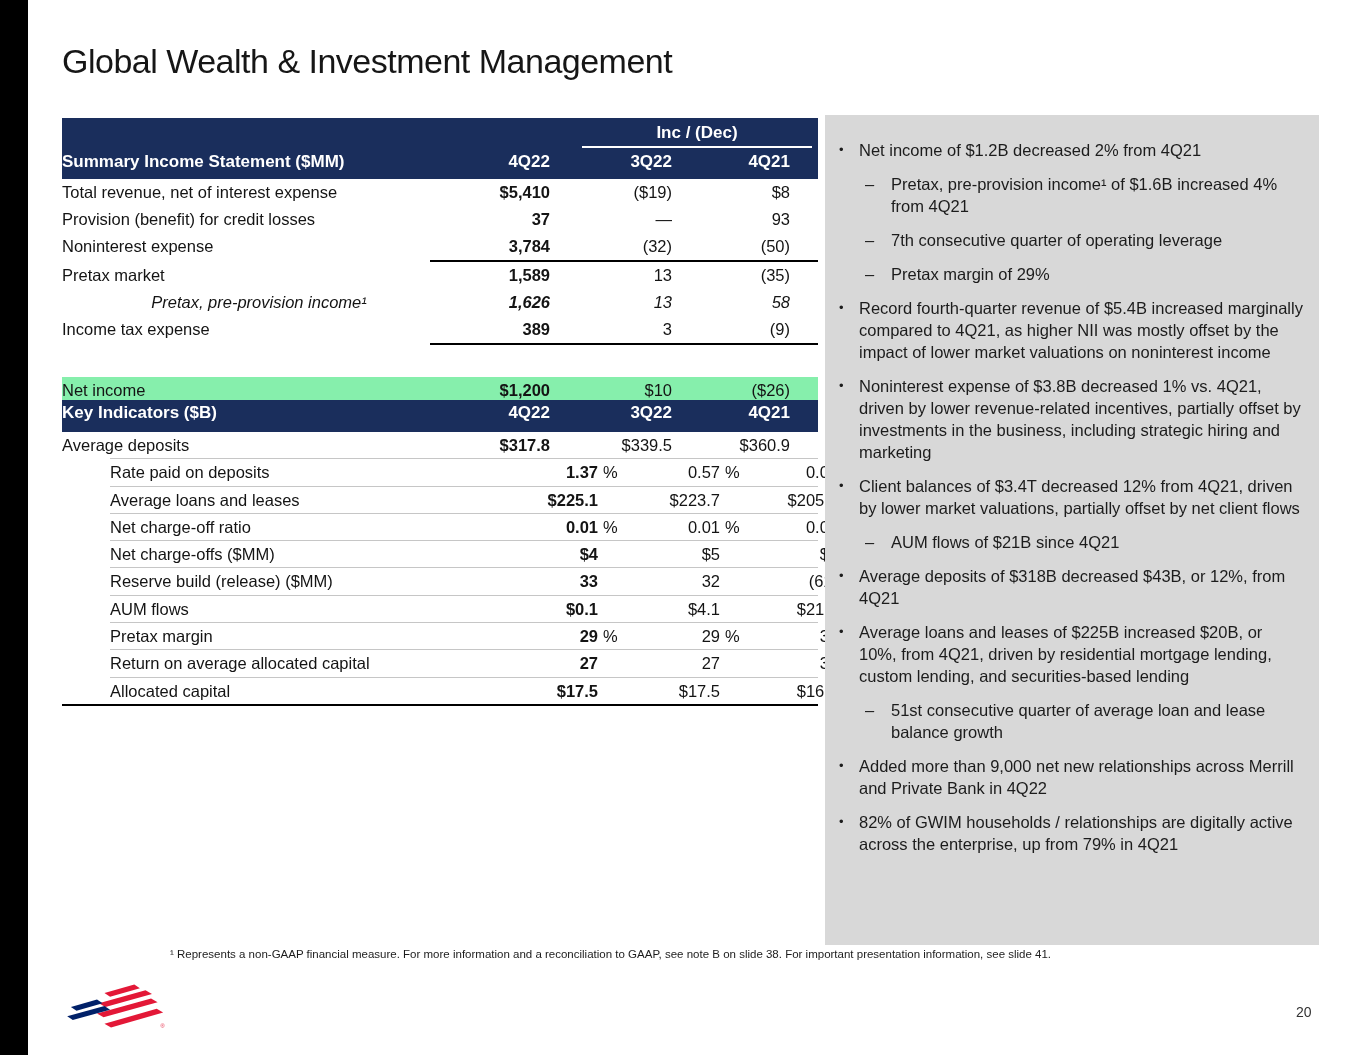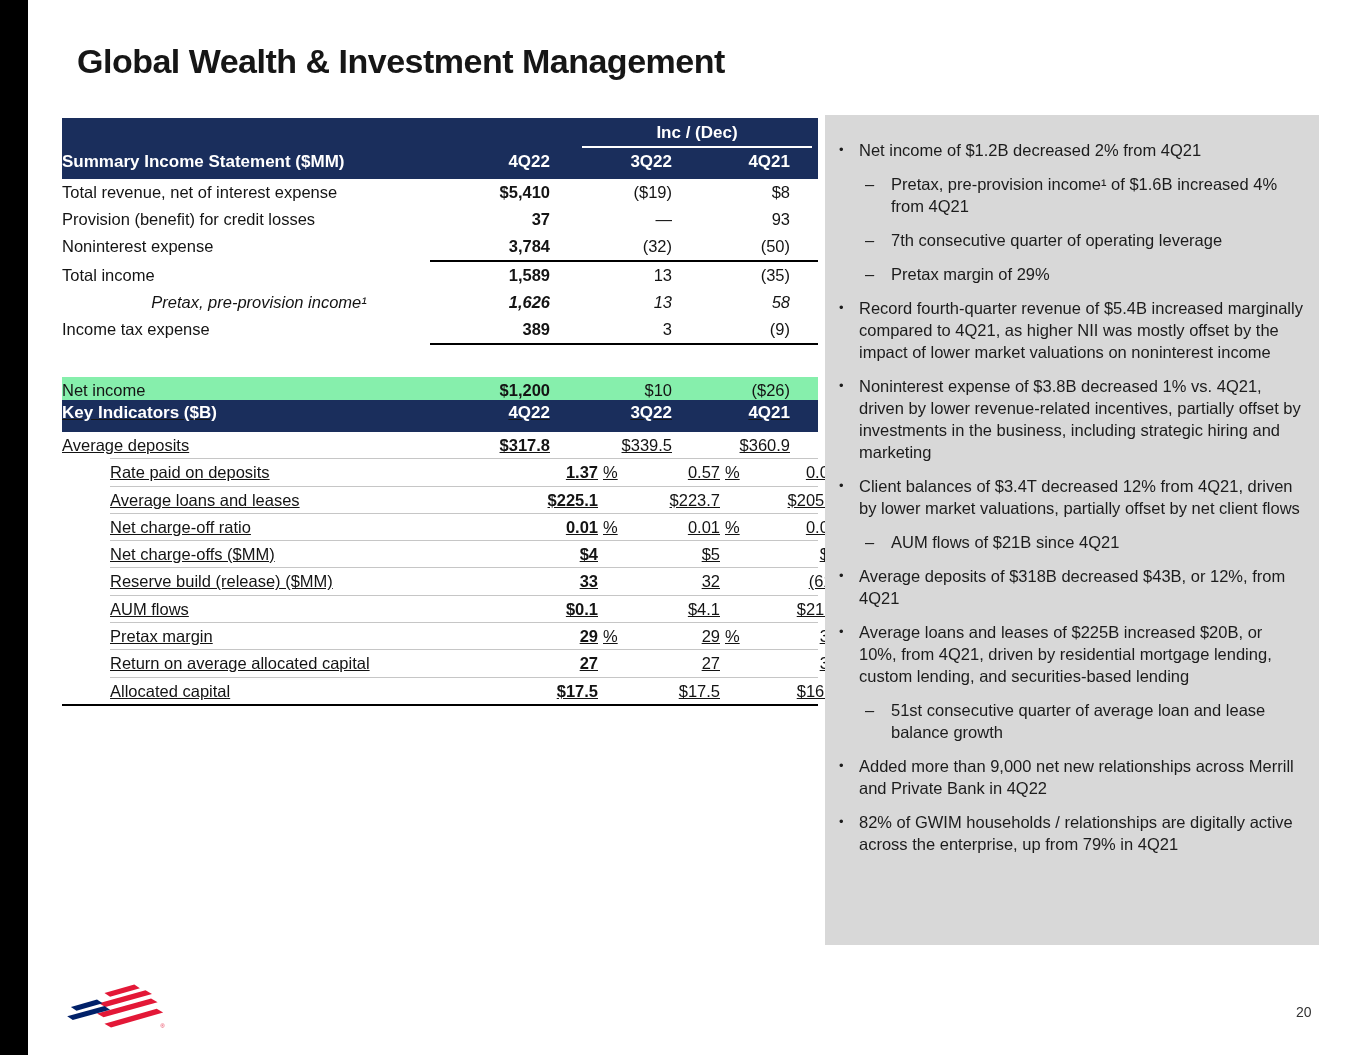--- a/index.html
+++ b/index.html
@@ -1,19 +1,19 @@
 <!DOCTYPE html>
 <html><head>
 <meta charset="utf-8">
 <style>
   html,body{margin:0;padding:0;background:#fff;}
   .slide{position:relative;width:1365px;height:1055px;background:#ffffff;overflow:hidden;
          font-family:"Liberation Sans", sans-serif;color:#141414;}
   .left-bar{position:absolute;left:0;top:0;width:28px;height:1055px;background:#000;}
-  .title{position:absolute;left:77px;top:42px;margin:0;font-size:34px;font-weight:700;
+  .title{position:absolute;left:62px;top:42px;margin:0;font-size:34px;font-weight:400;
          letter-spacing:-0.5px;color:#161616;}
 
   
   .tbl{position:absolute;left:62px;width:756px;font-size:16.5px;}
   .grid7{display:grid;grid-template-columns:368px 120px 30px 92px 28px 90px 28px;}
   .c{line-height:27px;white-space:nowrap;}
   .lbl{text-align:left;}
   .n{text-align:right;}
   .p{text-align:left;padding-left:5px;}
   .thead{background:#1a2e5c;color:#fff;font-weight:700;}
@@ -22,21 +22,21 @@
             margin:2px 6px 0 2px;}
   .h-cols{height:32px;}
   .h-cols .c{line-height:30px;font-size:17px;}
   .t-row .n.v1{font-weight:700;}
   .rule-under .c:not(.lbl){border-bottom:2px solid #000;}
   .double-rule .c:not(.lbl){border-bottom:4px double #000;}
   .highlight{background:#86efac;margin-top:32px;}
   .italic .c{font-style:italic;}
   .indent .lbl{padding-left:26px;text-align:center;}
   .key-tbl .t-row + .t-row{border-top:1px solid #c6c6c6;margin-left:48px;}
-  .key-tbl{border-bottom:2.5px solid #000;text-decoration:underline;}
+  .key-tbl{border-bottom:2.5px solid #000;}
   .key-tbl .c{line-height:26.3px;}
 
   
   .panel{position:absolute;left:825px;top:115px;width:494px;height:830px;background:#d8d8d8;
          box-sizing:border-box;padding:24px 16px 0 14px;}
   .b{display:flex;margin-bottom:12px;font-size:16.5px;line-height:22px;color:#1c1c1c;}
   .b .mark{flex:0 0 20px;text-align:left;}
   .b1 .mark{font-size:13px;line-height:22px;}
   .b2{padding-left:26px;}
   .b2 .mark{flex:0 0 26px;}
@@ -97,21 +97,21 @@
       <div class="c lbl">Noninterest expense</div>
       <div class="c n v1">3,784</div>
       <div class="c p"></div>
       <div class="c n">(32)</div>
       <div class="c p"></div>
       <div class="c n">(50)</div>
       <div class="c p"></div>
     </div>
 
     <div class="t-row grid7">
-      <div class="c lbl">Total income</div>
+      <div class="c lbl">Pretax market</div>
       <div class="c n v1">1,589</div>
       <div class="c p"></div>
       <div class="c n">13</div>
       <div class="c p"></div>
       <div class="c n">(35)</div>
       <div class="c p"></div>
     </div>
 
     <div class="t-row grid7 italic indent">
       <div class="c lbl">Pretax, pre-provision income¹</div>
@@ -304,20 +304,21 @@
     <div class="b b1">
         <span class="mark">•</span>
         <span class="txt">Added more than 9,000 net new relationships across Merrill and Private Bank in 4Q22</span>
       </div>
     <div class="b b1">
         <span class="mark">•</span>
         <span class="txt">82% of GWIM households / relationships are digitally active across the enterprise, up from 79% in 4Q21</span>
       </div>
   </aside>
 
+  <div class="footnote">¹ Represents a non-GAAP financial measure. For more information and a reconciliation to GAAP, see note B on slide 38. For important presentation information, see slide 41.</div>
 
   <svg class="logo" viewBox="0 0 118 52">
     <g fill="#e31837">
       <path d="M52,12 L84,3 L90,7 L58,16 Z"></path>
       <path d="M46,23 L96,9 L103,13 L53,27 Z"></path>
       <path d="M44,34 L102,18 L109,22 L51,38 Z"></path>
       <path d="M52,45 L108,29 L115,33 L59,49 Z"></path>
     </g>
     <g fill="#012169">
       <path d="M16,27 L44,19 L50,23 L22,31 Z"></path>

